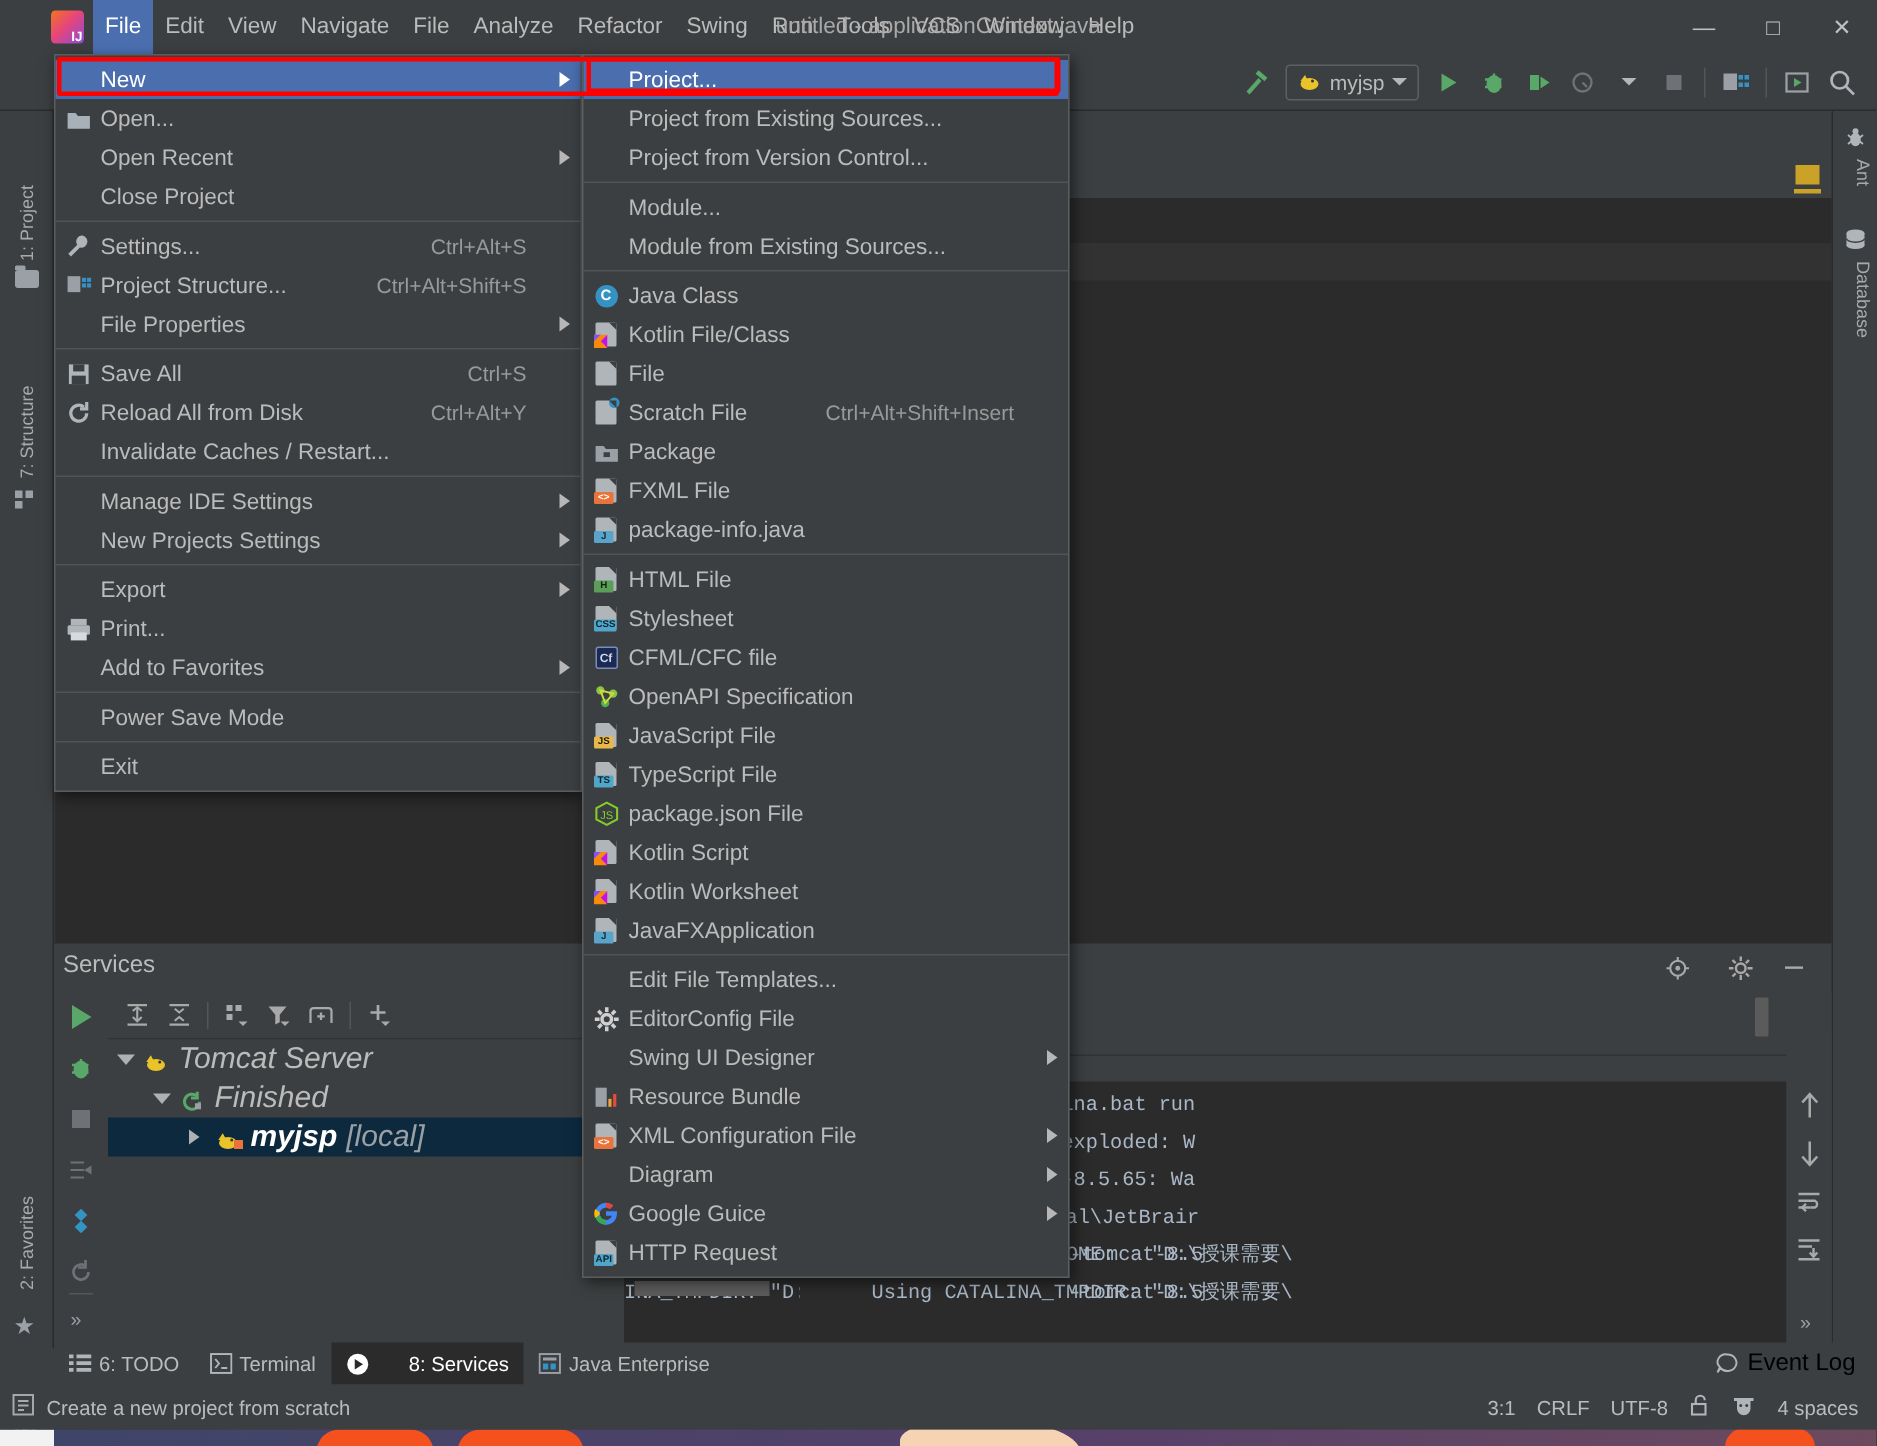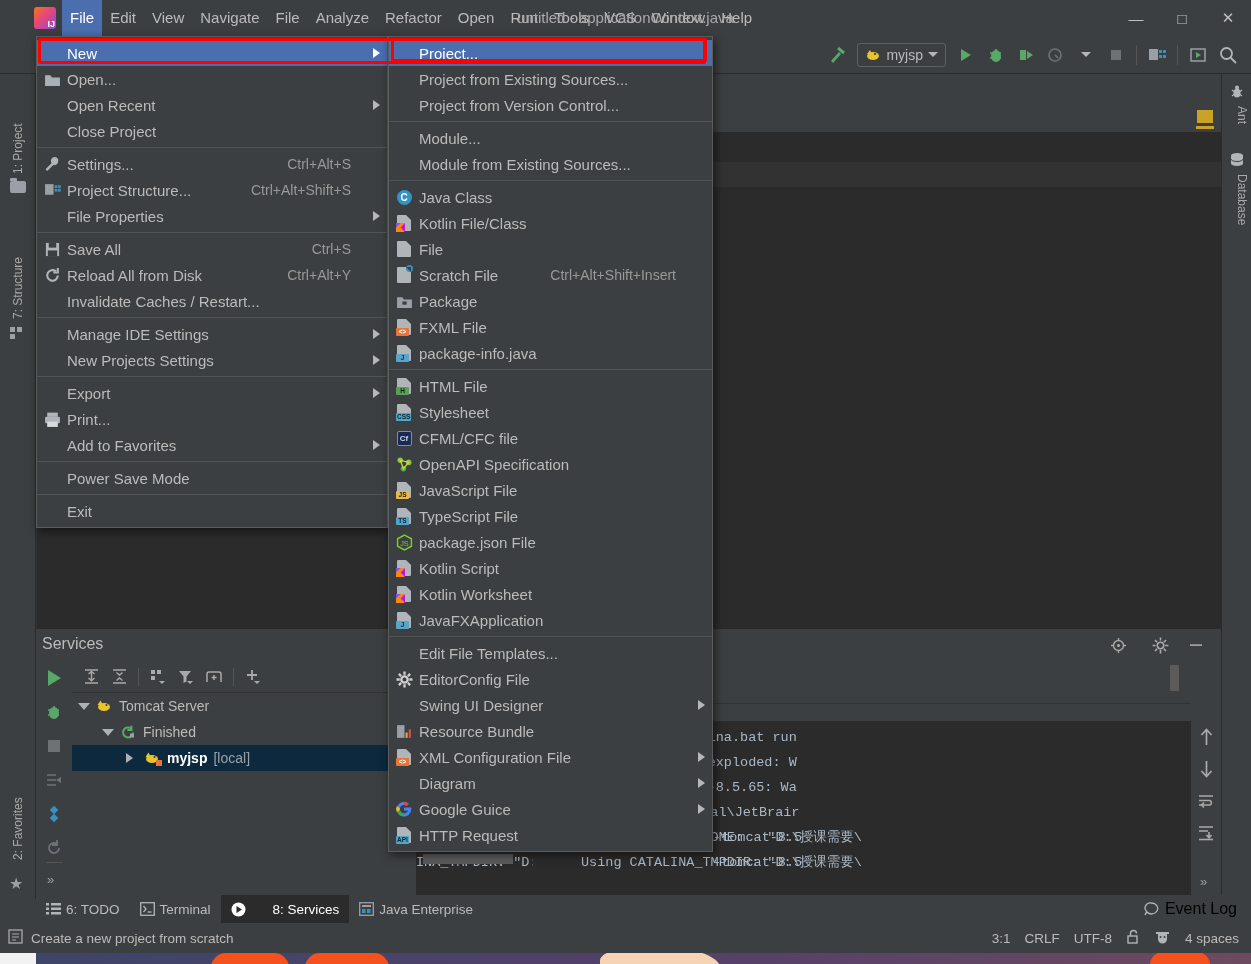--- a/index.html
+++ b/index.html
@@ -117,21 +117,21 @@
   .sv-hdr-btn { position:absolute; top:6px; width:22px; height:20px; display:flex; align-items:center; justify-content:center; color:#aaa; }
   .sv-left-gutter { position:absolute; left:0; top:32px; width:36px; bottom:0; }
   .gut-ic { width:36px; height:34px; display:flex; align-items:center; justify-content:center; }
   .sv-tree-tb {
     position:absolute; left:36px; top:32px; width:344px; height:32px;
     display:flex; align-items:center; gap:2px; padding-left:6px;
     border-bottom:1px solid #323232;
   }
   .tb-sm { width:26px; height:24px; display:flex; align-items:center; justify-content:center; color:#a9a9a9; }
   .sv-tree { position:absolute; left:36px; top:64px; width:344px; bottom:0; background:#3c3f41; }
-  .tree-row { height:26px; display:flex; align-items:center; font-size:14px; color:#bbbbbb; }
+  .tree-row { height:26px; display:flex; align-items:center; font-size:20px; color:#bbbbbb;font-style:italic; }
   .tree-row.sel { background:#0d293e; }
   .tw-arrow { width:0;height:0;border-left:6px solid transparent;border-right:6px solid transparent;border-top:7px solid #aeb0b3; }
   .tw-arrow-r { width:0;height:0;border-top:5px solid transparent;border-bottom:5px solid transparent;border-left:7px solid #aeb0b3; }
   .cat-icon { width:17px; height:14px; position:relative; flex:none; }
 
   .console-area {
     position:absolute; left:380px; top:32px; right:0; bottom:0;
     background:#3c3f41;
   }
   .console-tabs { position:absolute; left:0; top:0; right:0; height:32px; display:flex; align-items:center; padding-left:10px; gap:6px; }
@@ -218,21 +218,21 @@
       <div class="win-title">untitled - applicationContext.java</div>
       <div class="app-icon"></div>
       <div class="menubar" id="menubar">
           <div class="menu-item active"><span>File</span></div>
           <div class="menu-item"><span>Edit</span></div>
           <div class="menu-item"><span>View</span></div>
           <div class="menu-item"><span>Navigate</span></div>
           <div class="menu-item"><span>File</span></div>
           <div class="menu-item"><span>Analyze</span></div>
           <div class="menu-item"><span>Refactor</span></div>
-          <div class="menu-item"><span>Open</span></div>
+          <div class="menu-item"><span>Swing</span></div>
           <div class="menu-item"><span>Run</span></div>
           <div class="menu-item"><span>Tools</span></div>
           <div class="menu-item"><span>VCS</span></div>
           <div class="menu-item"><span>Window</span></div>
           <div class="menu-item"><span>Help</span></div>
         </div>
       <div class="win-buttons">
         <div class="win-btn">—</div>
         <div class="win-btn">□</div>
         <div class="win-btn">✕</div>

